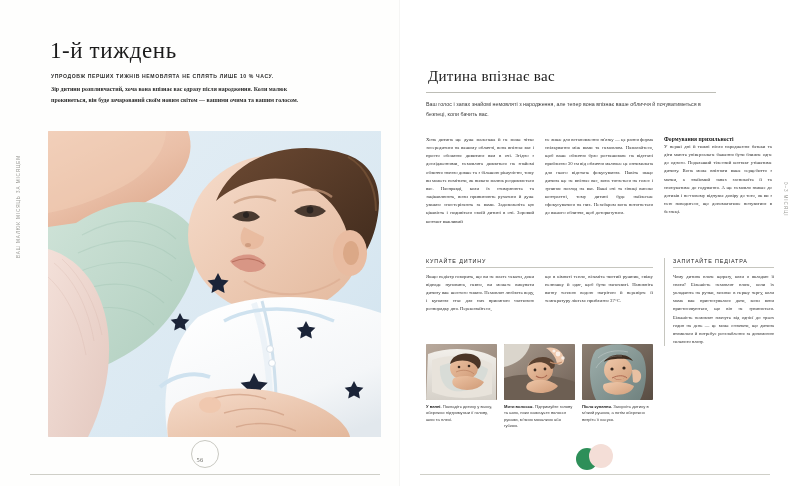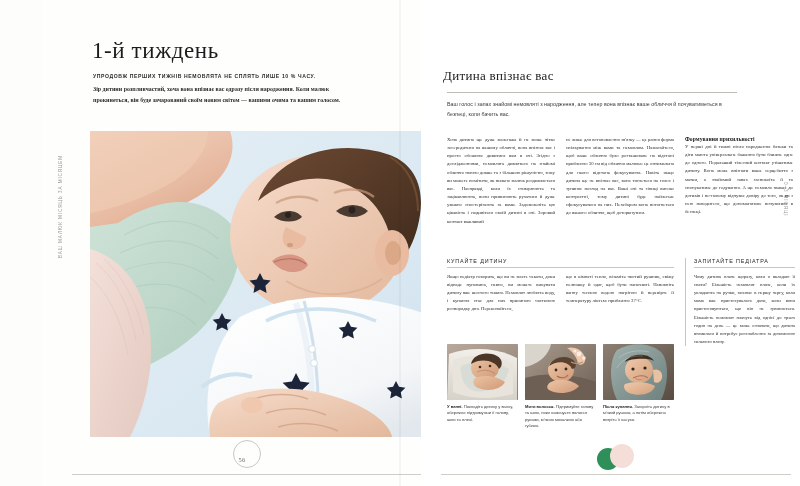--- a/index.html
+++ b/index.html
@@ -15,21 +15,20 @@
     background: #fdfdfc;
     display: flex;
   }
 
   
   .page-left {
     position: relative;
     width: 400px; height: 486px;
     background: #fefefd;
     padding: 0;
-    margin-left: 42px;
   }
   .page-right {
     position: relative;
     width: 400px; height: 486px;
     background: #ffffff;
   }
   .gutter {
     position: absolute; left: 399px; top: 0;
     width: 2px; height: 486px;
     background: linear-gradient(to right, rgba(0,0,0,0.055), rgba(0,0,0,0.018), rgba(0,0,0,0.055));
@@ -127,23 +126,23 @@
   .rule-left {
     position: absolute;
     left: 30px; bottom: 11px;
     width: 350px; height: 0.8px;
     background: #cfcfc8;
   }
 
   
   .rt-title {
     position: absolute;
-    left: 22px; top: 68px;
-    font-family: "Liberation Serif", serif;
-    font-size: 13px;
+    left: 28px; top: 68px;
+    font-family: "Liberation Serif", serif;
+    font-size: 15px;
     color: #1b1b1b;
     letter-spacing: 0.3px;
     font-weight: 400;
   }
   .rt-rule {
     position: absolute;
     left: 26px; top: 92px;
     width: 290px; height: 0.9px;
     background: #bdbdb6;
   }

